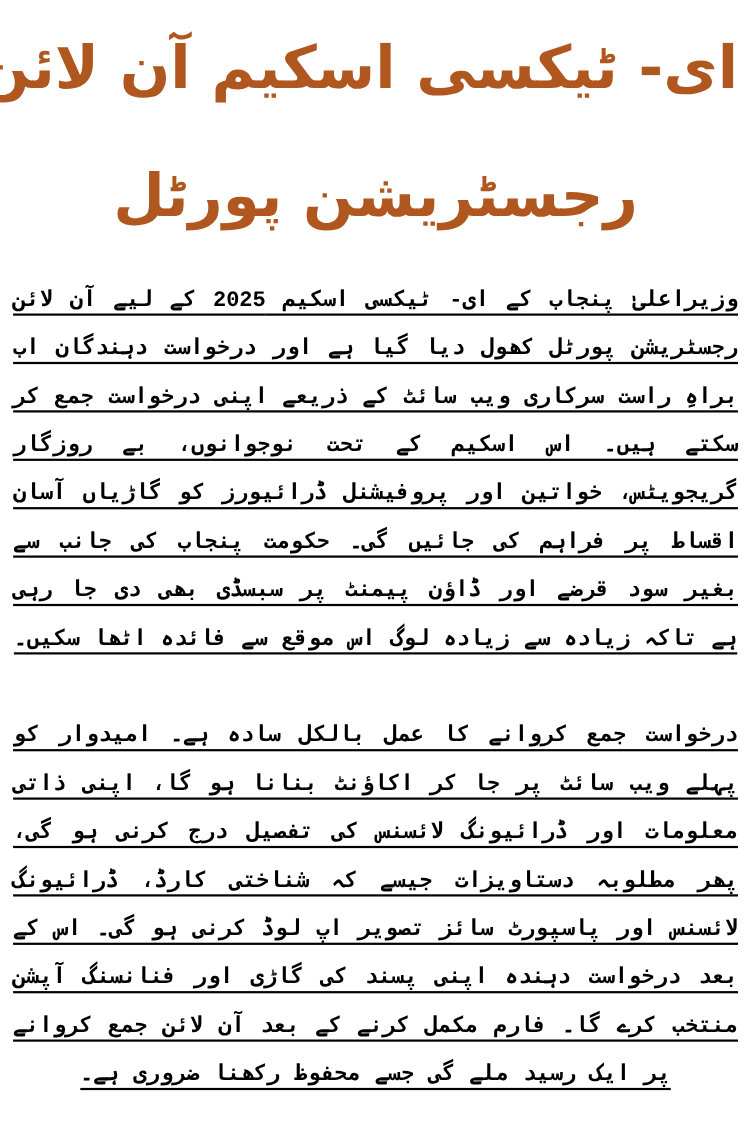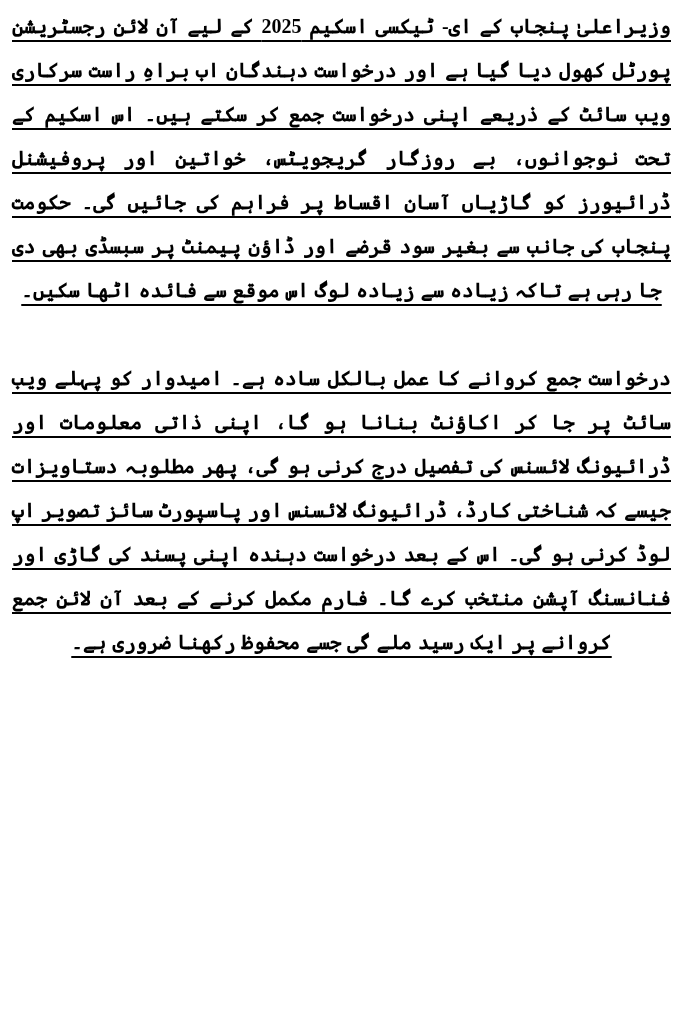--- a/index.html
+++ b/index.html
@@ -38,25 +38,29 @@
     font-size: 20px;
     font-weight: 700;
     line-height: 44px;
     text-align: justify;
     text-align-last: center;
     text-decoration: underline;
     text-decoration-thickness: 2px;
     text-underline-offset: 7px;
     text-decoration-skip-ink: none;
     word-spacing: 1px;
-    font-family: Liberation Serif, serif;
+    font-family: Liberation Mono, monospace;
   }
 </style>
 </head>
 <body>
 
 <div class="page">
+  <h1 class="title">
+    <span class="title-line">ای- ٹیکسی اسکیم آن لائن</span>
+    <span class="title-line">رجسٹریشن پورٹل</span>
+  </h1>
 
   <p class="body-para">وزیراعلیٰ پنجاب کے ای- ٹیکسی اسکیم 2025 کے لیے آن لائن رجسٹریشن پورٹل کھول دیا گیا ہے اور درخواست دہندگان اب براہِ راست سرکاری ویب سائٹ کے ذریعے اپنی درخواست جمع کر سکتے ہیں۔ اس اسکیم کے تحت نوجوانوں، بے روزگار گریجویٹس، خواتین اور پروفیشنل ڈرائیورز کو گاڑیاں آسان اقساط پر فراہم کی جائیں گی۔ حکومت پنجاب کی جانب سے بغیر سود قرضے اور ڈاؤن پیمنٹ پر سبسڈی بھی دی جا رہی ہے تاکہ زیادہ سے زیادہ لوگ اس موقع سے فائدہ اٹھا سکیں۔</p>
 
   <p class="body-para">درخواست جمع کروانے کا عمل بالکل سادہ ہے۔ امیدوار کو پہلے ویب سائٹ پر جا کر اکاؤنٹ بنانا ہو گا، اپنی ذاتی معلومات اور ڈرائیونگ لائسنس کی تفصیل درج کرنی ہو گی، پھر مطلوبہ دستاویزات جیسے کہ شناختی کارڈ، ڈرائیونگ لائسنس اور پاسپورٹ سائز تصویر اپ لوڈ کرنی ہو گی۔ اس کے بعد درخواست دہندہ اپنی پسند کی گاڑی اور فنانسنگ آپشن منتخب کرے گا۔ فارم مکمل کرنے کے بعد آن لائن جمع کروانے پر ایک رسید ملے گی جسے محفوظ رکھنا ضروری ہے۔</p>
 
 </div>
 
 </body></html>

